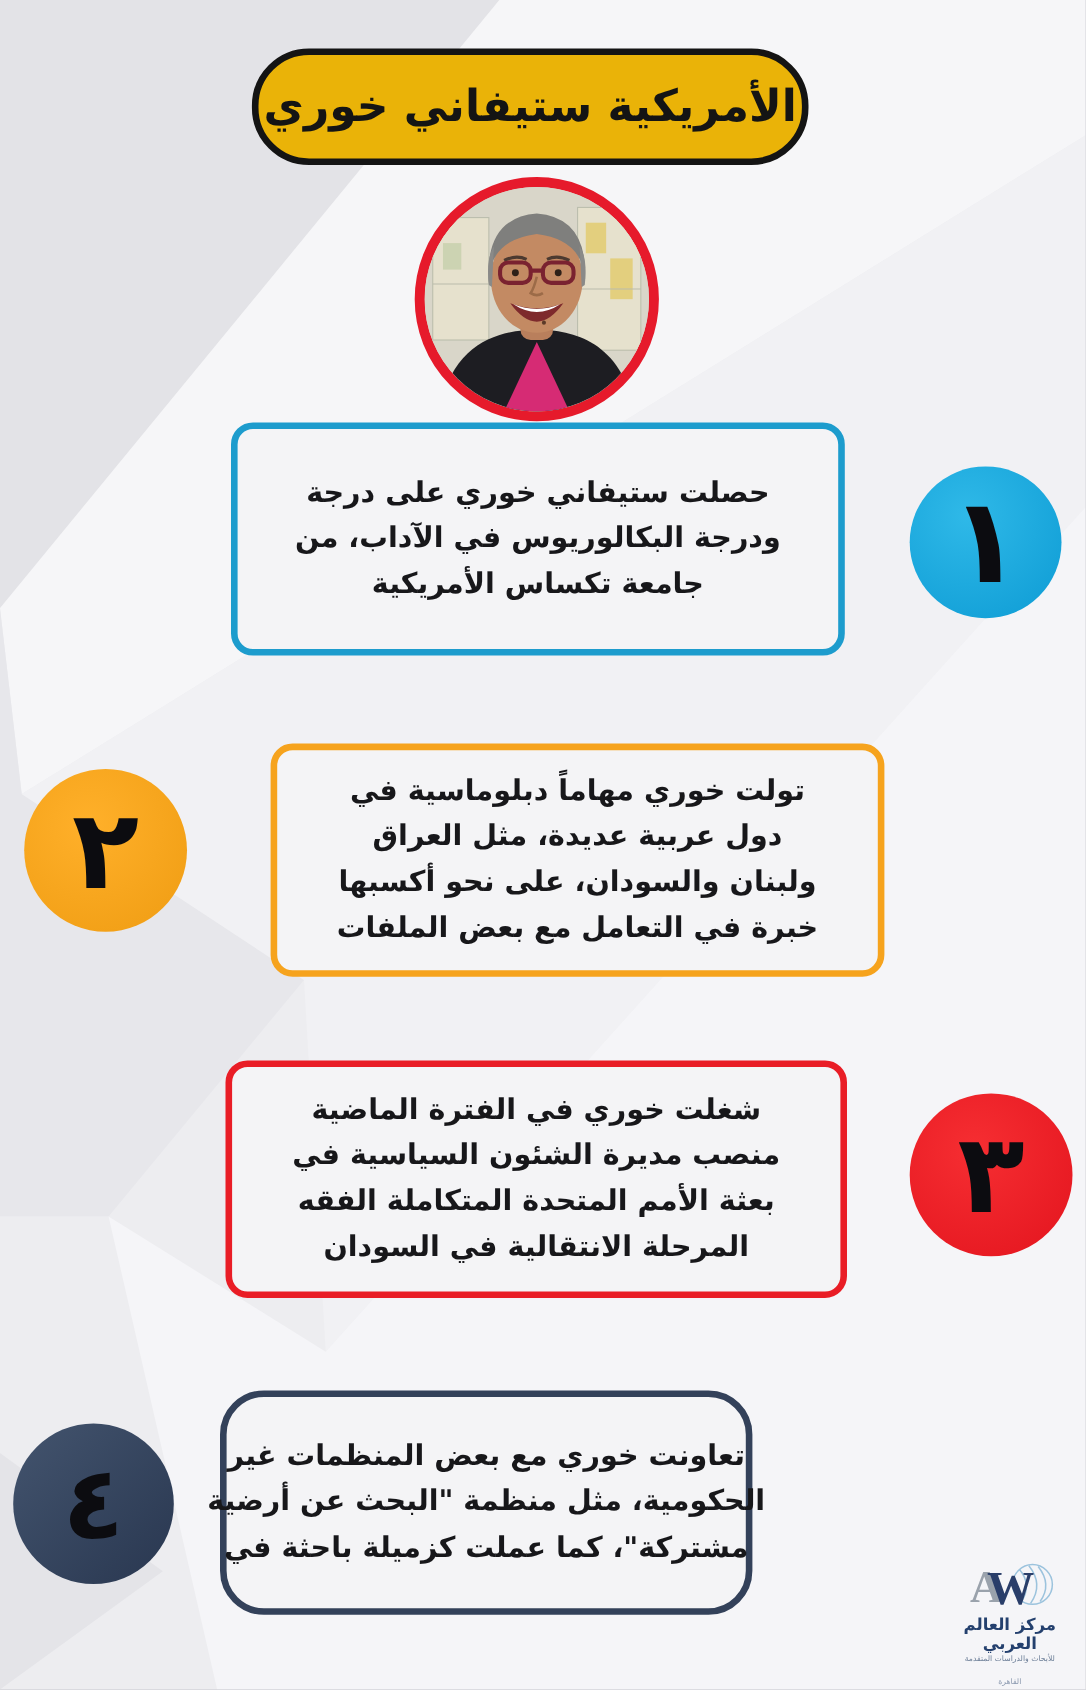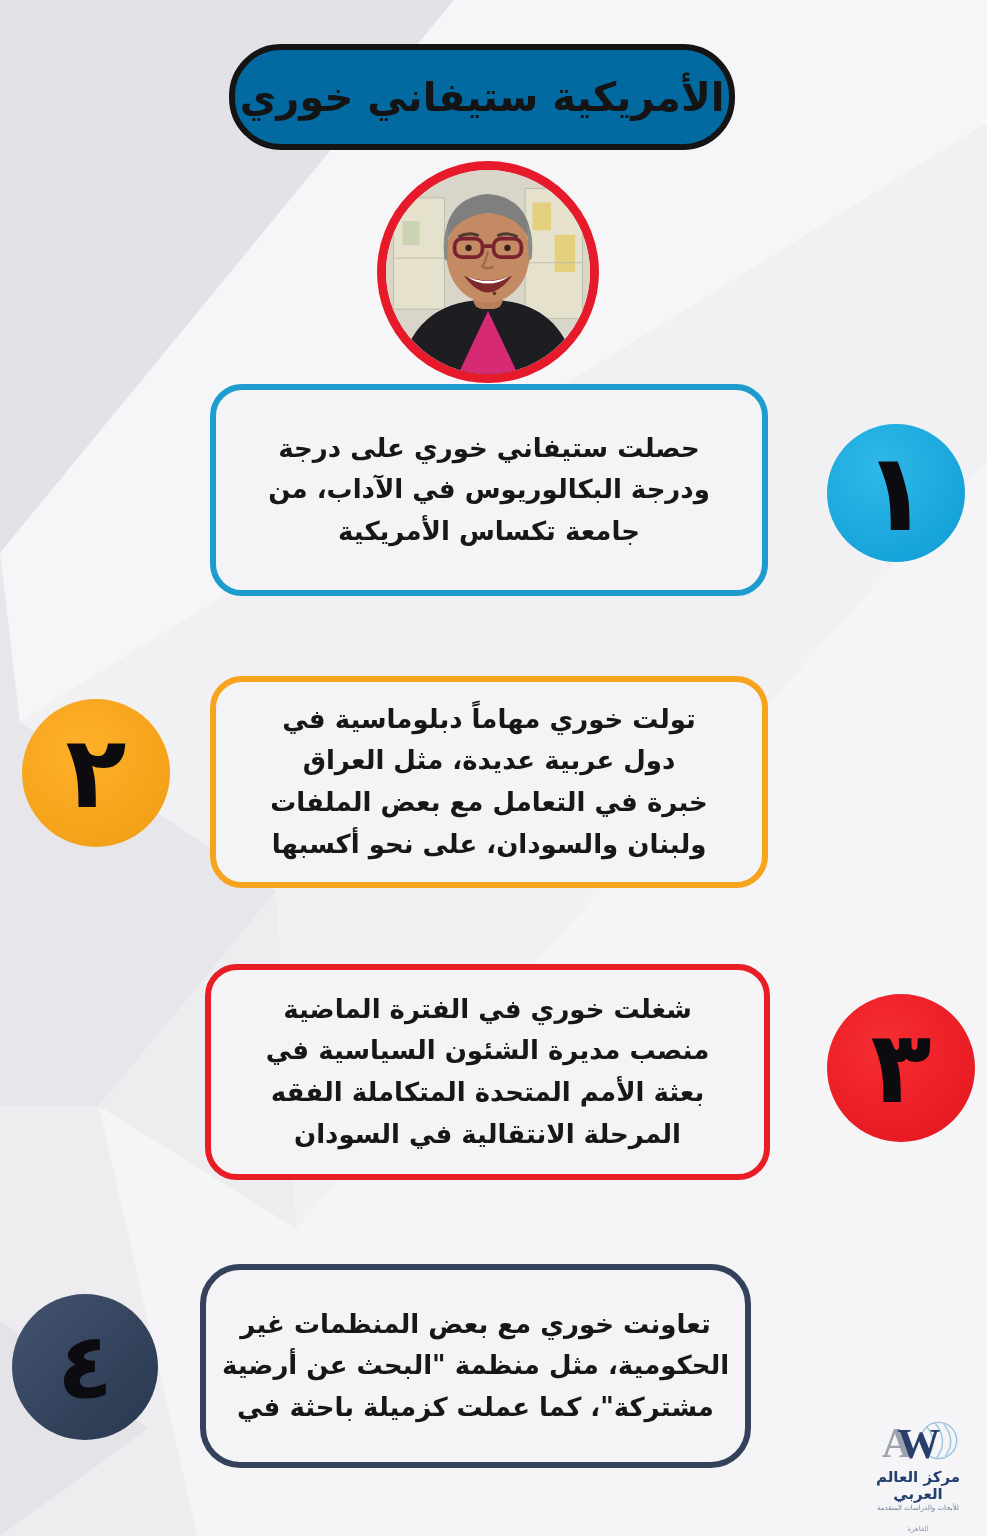--- a/index.html
+++ b/index.html
@@ -12,44 +12,44 @@
   .f1{clip-path:polygon(0 0,46% 0,0 36%);background:#e3e3e7;}
   .f2{clip-path:polygon(46% 0,100% 0,100% 8%,2% 47%,0 36%);background:#f6f6f8;}
   .f3{clip-path:polygon(0 36%,2% 47%,28% 58%,10% 72%,0 72%);background:#e7e7eb;}
   .f4{clip-path:polygon(100% 8%,100% 30%,30% 80%,28% 58%,2% 47%);background:#f1f1f4;}
   .f5{clip-path:polygon(10% 72%,30% 80%,100% 30%,100% 100%,20% 100%);background:#f5f5f8;}
   .f6{clip-path:polygon(0 86%,15% 93%,0 100%);background:#e4e4e8;}
 
   
   .title-banner{
     position:absolute;left:229px;top:44px;width:506px;height:106px;
-    background:#0369a1;border:6px solid #141414;border-radius:52px;
+    background:#eab308;border:6px solid #141414;border-radius:52px;
     box-sizing:border-box;display:flex;align-items:center;justify-content:center;
   }
   .title-banner span{font-size:40px;font-weight:bold;color:#141414;}
 
   
   .portrait{
     position:absolute;left:377px;top:161px;width:222px;height:222px;
     border-radius:50%;border:9px solid #e61a2b;box-sizing:border-box;
     overflow:hidden;background:#d9d6c9;
   }
   .portrait svg{display:block;width:100%;height:100%;}
 
   
   .fact-box{
     position:absolute;left:210px;width:558px;box-sizing:border-box;
-    background:#f4f4f6;border:6px solid;border-radius:32px;
+    background:#f4f4f6;border:6px solid;border-radius:20px;
     display:flex;flex-direction:column;align-items:center;justify-content:center;
   }
   .fact-line{font-size:26px;font-weight:bold;color:#17171a;line-height:1.6;white-space:nowrap;}
   .box1{top:384px;height:212px;border-color:#1d9ccd;}
-  .box2{top:676px;height:212px;border-color:#f6a31d;}
+  .box2{top:676px;height:212px;border-color:#f6a31d;margin-left:36px;}
   .box3{top:964px;height:216px;border-color:#e91d26;left:205px;width:565px;}
-  .box4{top:1264px;height:204px;border-color:#33415a;left:200px;width:551px;border-radius:40px;}
+  .box4{top:1264px;height:204px;border-color:#33415a;left:200px;width:484px;border-radius:40px;}
 
   
   .num-circle{
     position:absolute;border-radius:50%;display:flex;align-items:center;justify-content:center;
     color:#0c0c10;font-weight:bold;line-height:1;
   }
   .c1{left:827px;top:424px;width:138px;height:138px;font-size:108px;
       background:radial-gradient(circle at 38% 32%,#2fb9e8,#0d9bd4);}
   .c2{left:22px;top:699px;width:148px;height:148px;font-size:100px;
       background:radial-gradient(circle at 40% 35%,#ffb02a,#ef9c12);}
@@ -128,22 +128,22 @@
     <div class="fact-line">ودرجة البكالوريوس في الآداب، من</div>
     <div class="fact-line">جامعة تكساس الأمريكية</div>
   </div>
   <div class="num-circle c1">
     <span>١</span>
   </div>
 
   <div class="fact-box box2" dir="rtl">
     <div class="fact-line">تولت خوري مهاماً دبلوماسية في</div>
     <div class="fact-line">دول عربية عديدة، مثل العراق</div>
+    <div class="fact-line">ولبنان والسودان، على نحو أكسبها</div>
     <div class="fact-line">خبرة في التعامل مع بعض الملفات</div>
-    <div class="fact-line">ولبنان والسودان، على نحو أكسبها</div>
   </div>
   <div class="num-circle c2">
     <span>٢</span>
   </div>
 
   <div class="fact-box box3" dir="rtl">
     <div class="fact-line">شغلت خوري في الفترة الماضية</div>
     <div class="fact-line">منصب مديرة الشئون السياسية في</div>
     <div class="fact-line">بعثة الأمم المتحدة المتكاملة الفقه</div>
     <div class="fact-line">المرحلة الانتقالية في السودان</div>

